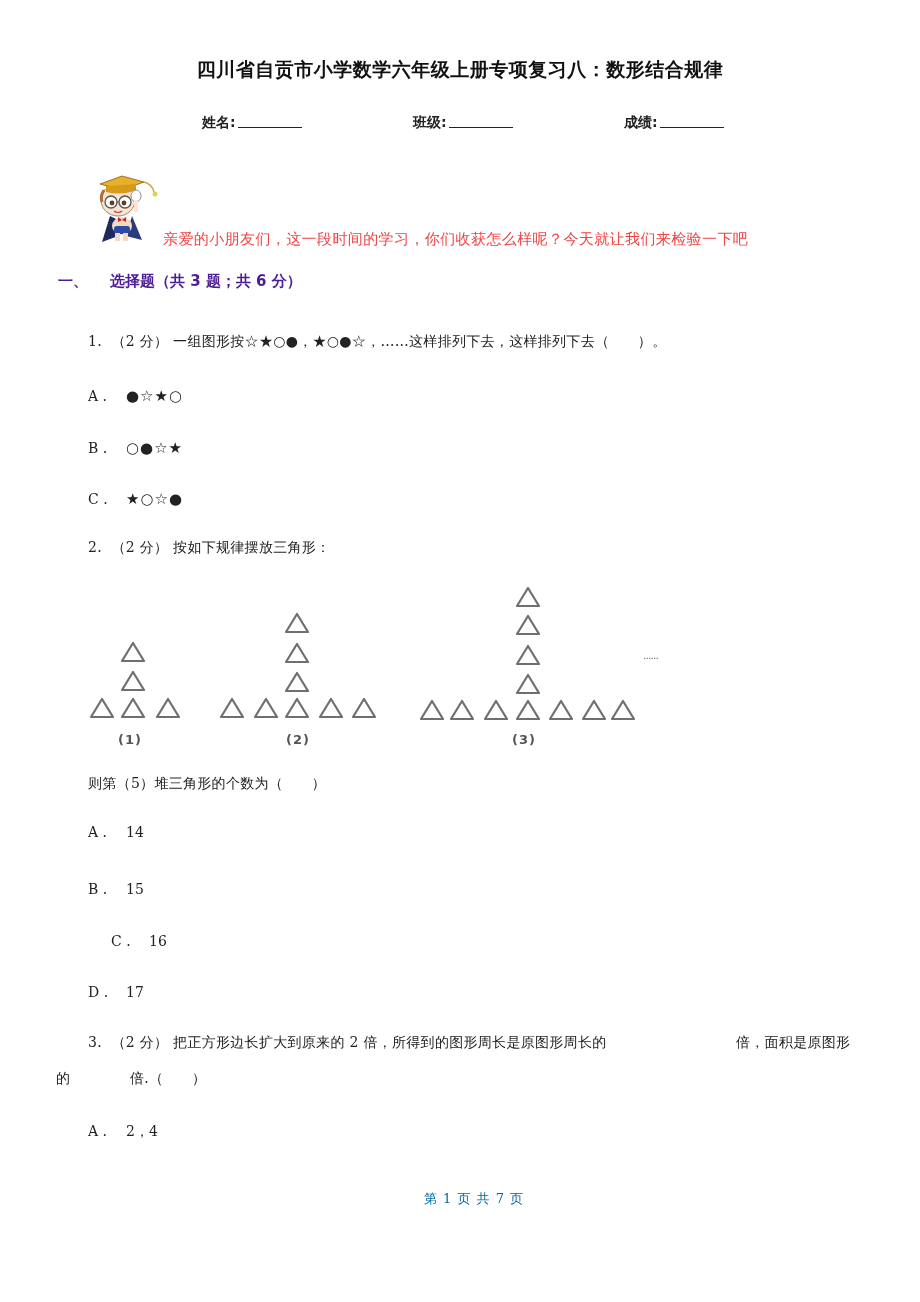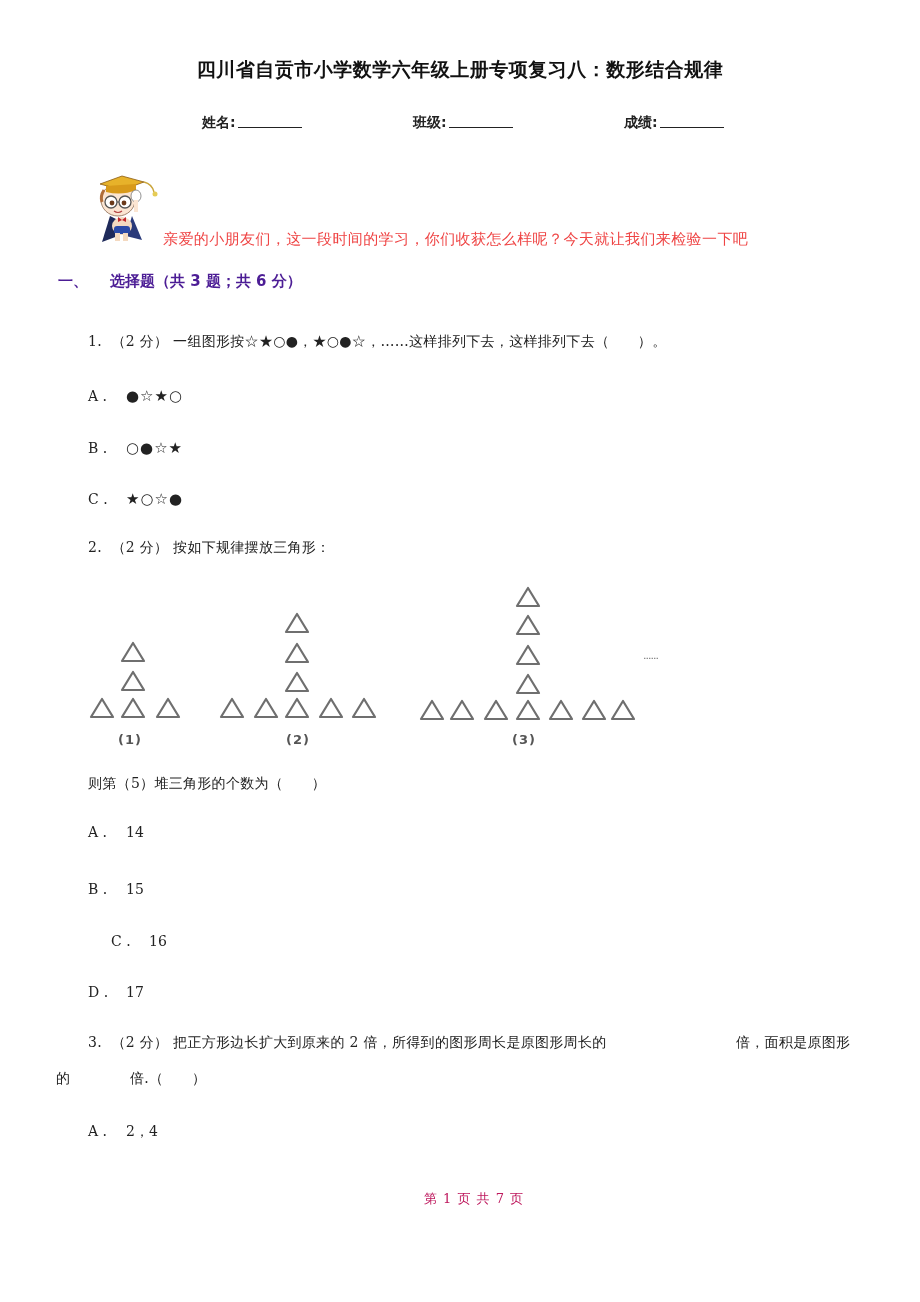--- a/index.html
+++ b/index.html
@@ -20,21 +20,21 @@
     .mascot { left: 92px; top: 166px; width: 72px; height: 80px; }
     .greeting { left: 163px; top: 230px; font-family: "DejaVu Sans", sans-serif; font-size: 15px; color: #ef4444; letter-spacing: 0.4px; }
     .section { left: 58px; top: 272px; font-family: "DejaVu Sans", sans-serif; font-size: 15px; font-weight: bold; color: #4c1d95; }
     .section .gap { display: inline-block; width: 22px; }
     .q { font-size: 14px; color: #222; letter-spacing: 0.3px; }
     .opt { font-size: 14px; color: #222; }
     .opt .letter { display: inline-block; width: 38px; }
     .sym { font-size: 15px; letter-spacing: 1px; }
     .fig-label { position: absolute; font-family: "DejaVu Sans", sans-serif; font-size: 13px; color: #555; font-weight: bold; letter-spacing: 1px; }
     .dots { position: absolute; left: 643px; top: 649px; font-size: 11px; color: #777; letter-spacing: -1px; font-family: "DejaVu Sans", sans-serif; }
-    .footer { left: 0; width: 920px; top: 1190px; text-align: center; font-size: 13px; color: #be185d; letter-spacing: 1px; padding-left: 28px; }
+    .footer { left: 0; width: 920px; top: 1190px; text-align: center; font-size: 13px; color: #0369a1; letter-spacing: 1px; padding-left: 28px; }
   </style>
 </head>
 <body>
 
 <div class="page">
 
   <div class="abs title">四川省自贡市小学数学六年级上册专项复习八：数形结合规律</div>
 
   <div class="abs info" style="left:202px;">
     <span>姓名:</span><span class="blank"></span>

